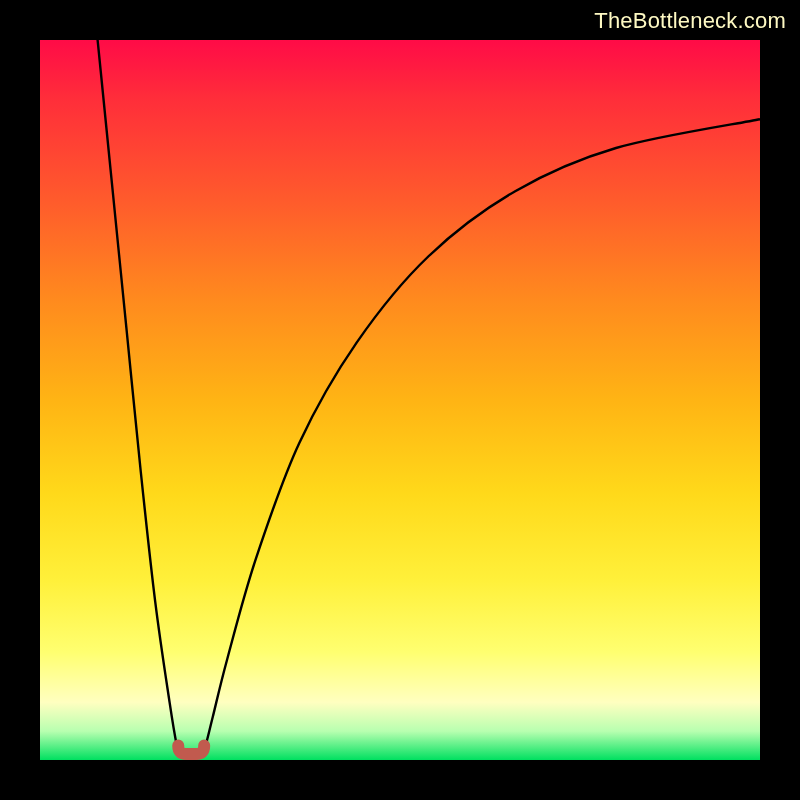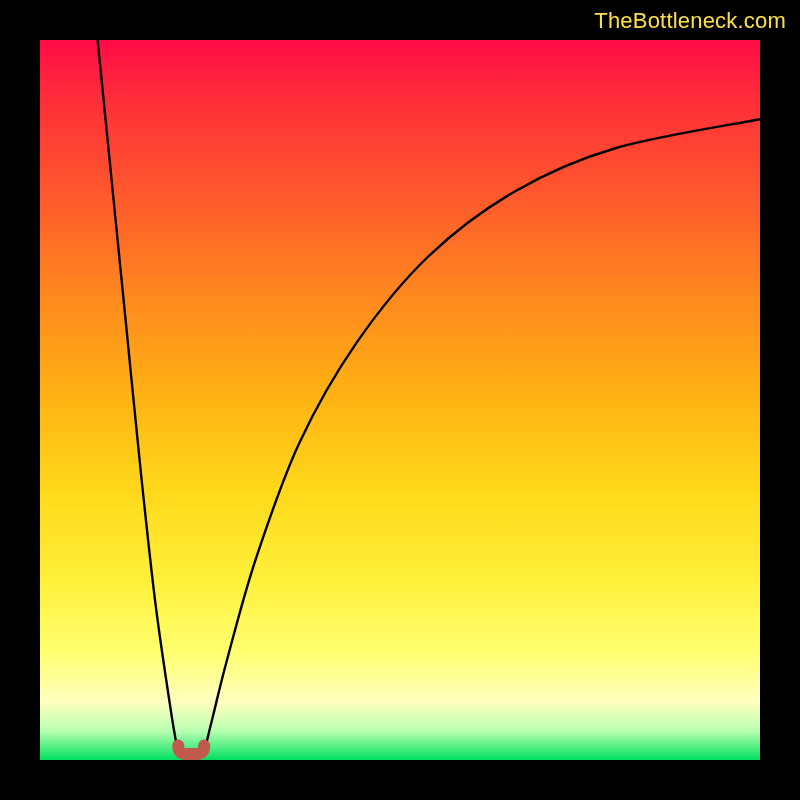--- a/index.html
+++ b/index.html
@@ -37,21 +37,21 @@
       #ffff70 85%,
       #ffffc0 92%,
       #b8ffb0 96%,
       #00e060 100%
     );
   }
   .watermark {
     position: absolute;
     top: 8px;
     right: 14px;
-    color: #fde047;
+    color: #fef9c3;
     font-size: 22px;
     letter-spacing: 0.2px;
     user-select: none;
   }
   svg.curve {
     position: absolute;
     left: 0;
     top: 0;
     width: 720px;
     height: 720px;

